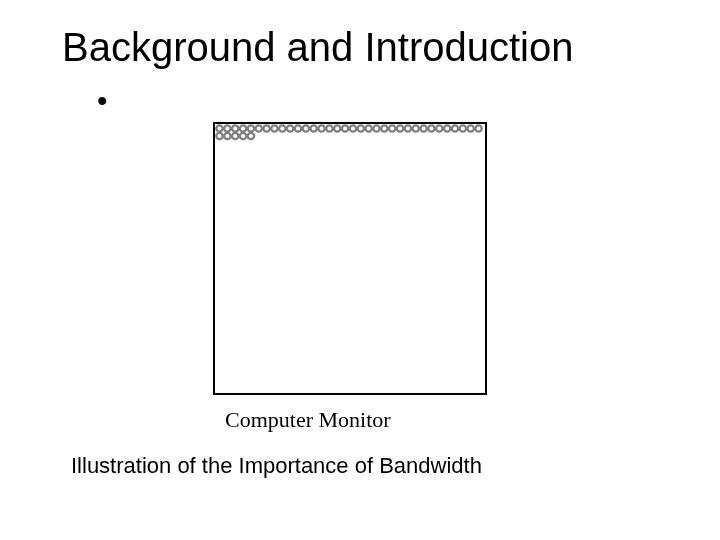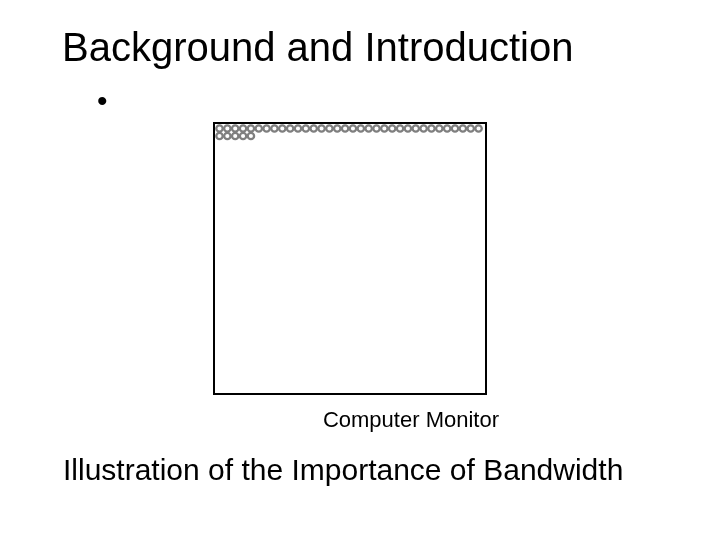--- a/index.html
+++ b/index.html
@@ -54,31 +54,31 @@
     position: absolute;
     left: 0;
     top: 0;
     display: block;
   }
   .monitor-caption {
     position: absolute;
     left: 225px;
     top: 408px;
     width: 274px;
-    text-align: right;
-    font-family: Liberation Sans, sans-serif;
+    text-align: left;
+    font-family: Liberation Serif, serif;
     font-size: 22px;
     line-height: 1.1;
     white-space: nowrap;
   }
   .footer-text {
     position: absolute;
-    left: 63px;
+    left: 71px;
     top: 455px;
-    font-size: 30px;
+    font-size: 22px;
     line-height: 1;
     white-space: nowrap;
   }
 </style>
 </head>
 <body>
 
 <div class="slide">
 
   <div class="title">Background and Introduction</div>

